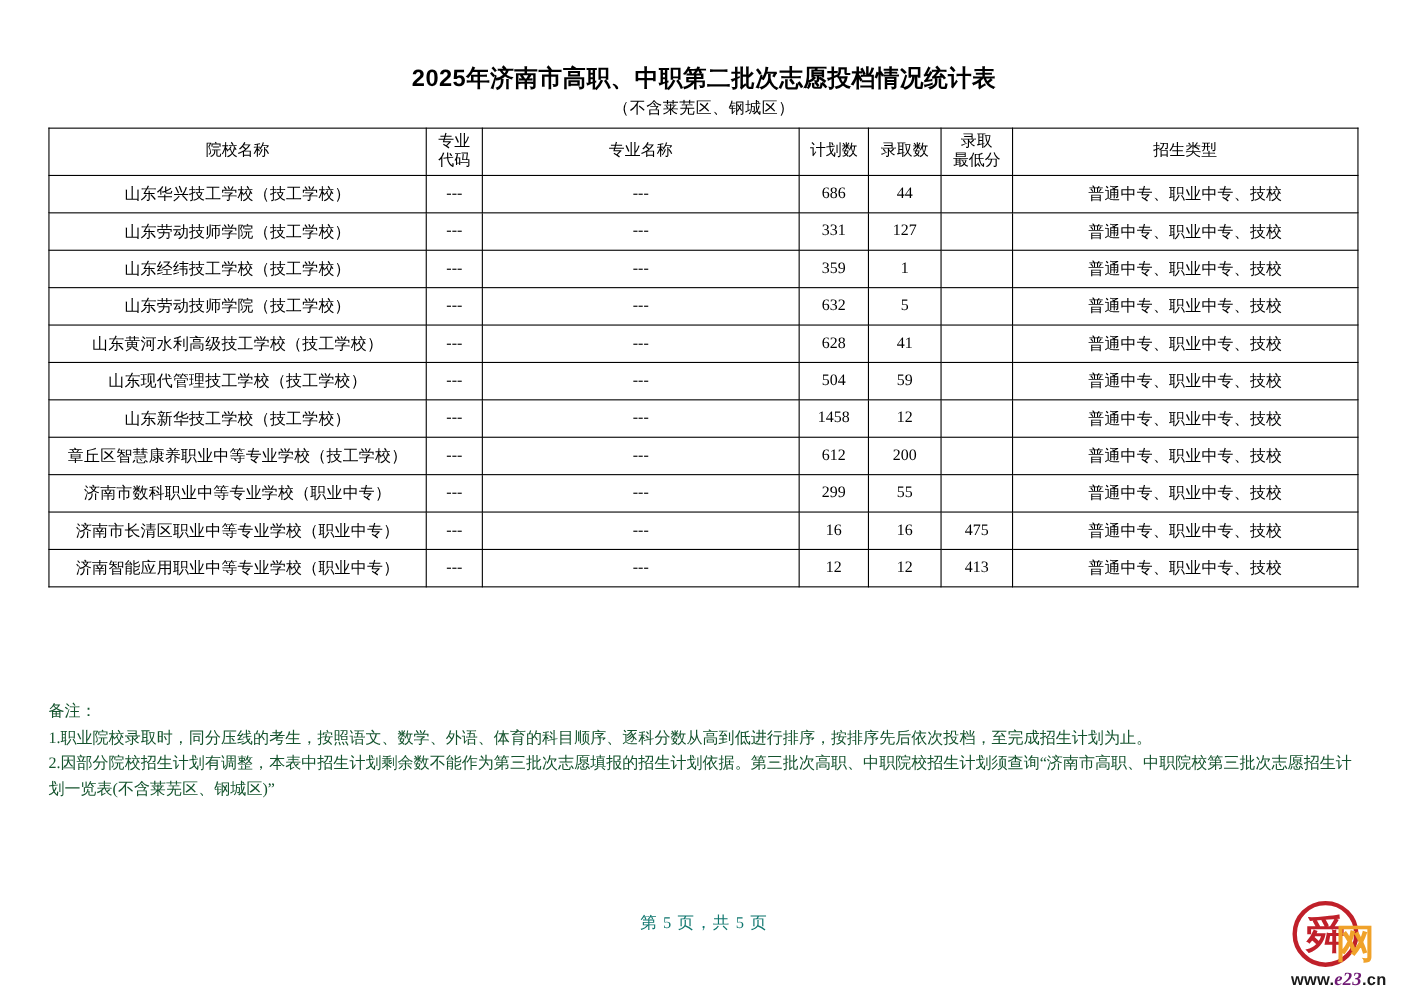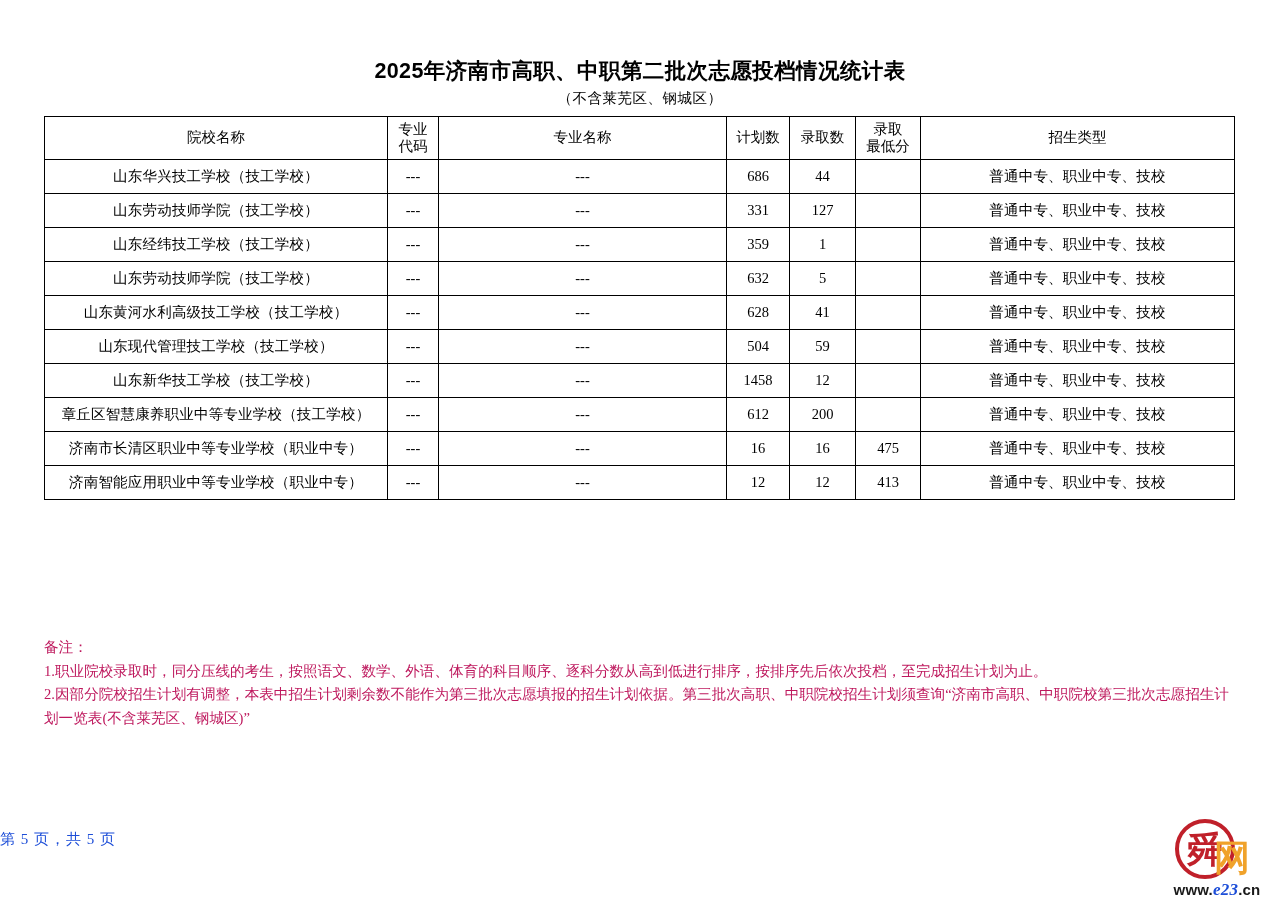--- a/index.html
+++ b/index.html
@@ -102,39 +102,39 @@
   col.c-type   { width: 314px; }
 
   
   .notes {
     position: absolute;
     left: 44px;
     top: 636px;
     width: 1196px;
     font-size: 14.6px;
     line-height: 1.62;
-    color: #be185d;
+    color: #14532d;
     font-family: "Liberation Serif", "DejaVu Serif", serif;
   }
   .notes .note-line {
     white-space: nowrap;
   }
   .notes .note-wrap {
     white-space: normal;
   }
 
   
   .page-footer {
     position: absolute;
     left: 0;
     top: 830px;
     width: 1280px;
-    text-align: left;
+    text-align: center;
     font-size: 15px;
-    color: #1d4ed8;
+    color: #0f766e;
     font-family: "Liberation Serif", "DejaVu Serif", serif;
     letter-spacing: 1px;
   }
 
   
   .logo {
     position: absolute;
     left: 1152px;
     top: 818px;
     width: 124px;
@@ -164,21 +164,21 @@
     width: 118px;
     text-align: center;
     font-family: "Liberation Sans", "DejaVu Sans", sans-serif;
     font-size: 15px;
     font-weight: bold;
     color: #1a1a1a;
     letter-spacing: 0.2px;
     white-space: nowrap;
   }
   .logo .url .e23 {
-    color: #1d4ed8;
+    color: #701a75;
     font-style: italic;
     font-family: "Liberation Serif", "DejaVu Serif", serif;
     font-size: 17px;
   }
 </style>
 </head>
 <body>
 
 <div class="page">
 
@@ -282,20 +282,29 @@
           <tr>
             <td class="school">章丘区智慧康养职业中等专业学校（技工学校）</td>
             <td class="code">---</td>
             <td class="major">---</td>
             <td class="num">612</td>
             <td class="num">200</td>
             <td class="num blank"></td>
             <td class="type">普通中专、职业中专、技校</td>
           </tr>
           <tr>
+            <td class="school">济南市数科职业中等专业学校（职业中专）</td>
+            <td class="code">---</td>
+            <td class="major">---</td>
+            <td class="num">299</td>
+            <td class="num">55</td>
+            <td class="num blank"></td>
+            <td class="type">普通中专、职业中专、技校</td>
+          </tr>
+          <tr>
             <td class="school">济南市长清区职业中等专业学校（职业中专）</td>
             <td class="code">---</td>
             <td class="major">---</td>
             <td class="num">16</td>
             <td class="num">16</td>
             <td class="num">475</td>
             <td class="type">普通中专、职业中专、技校</td>
           </tr>
           <tr>
             <td class="school">济南智能应用职业中等专业学校（职业中专）</td>

